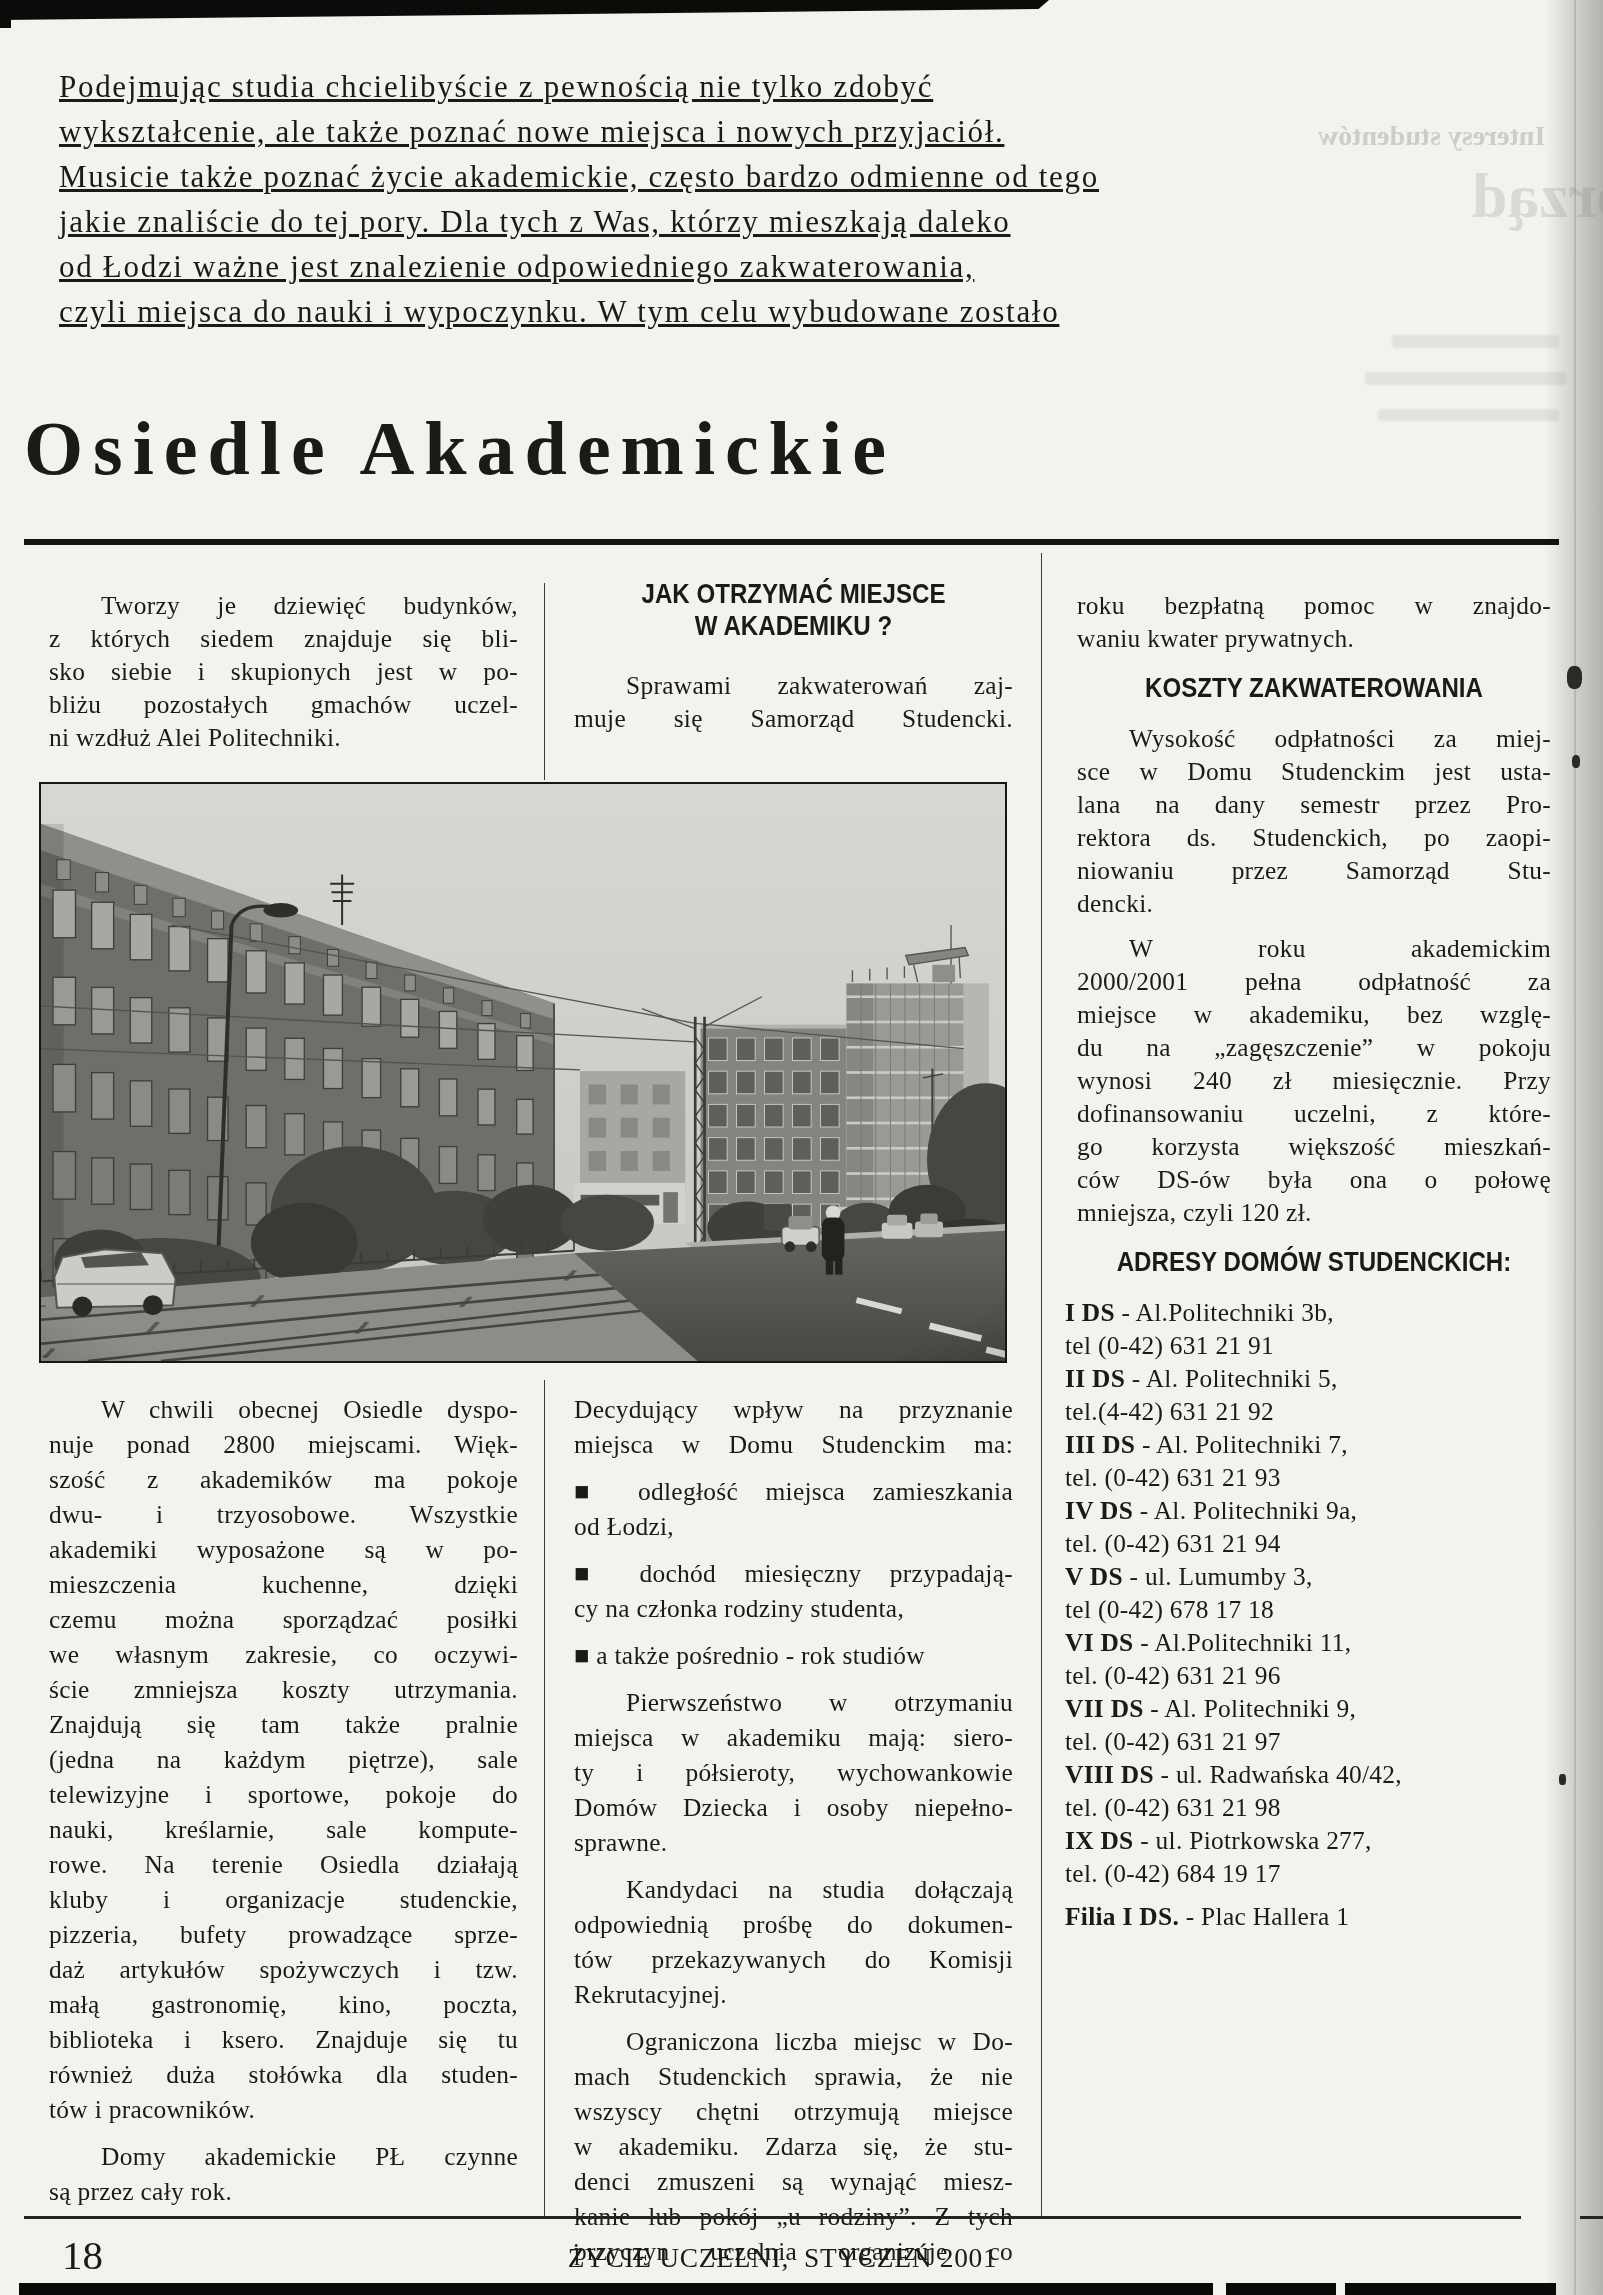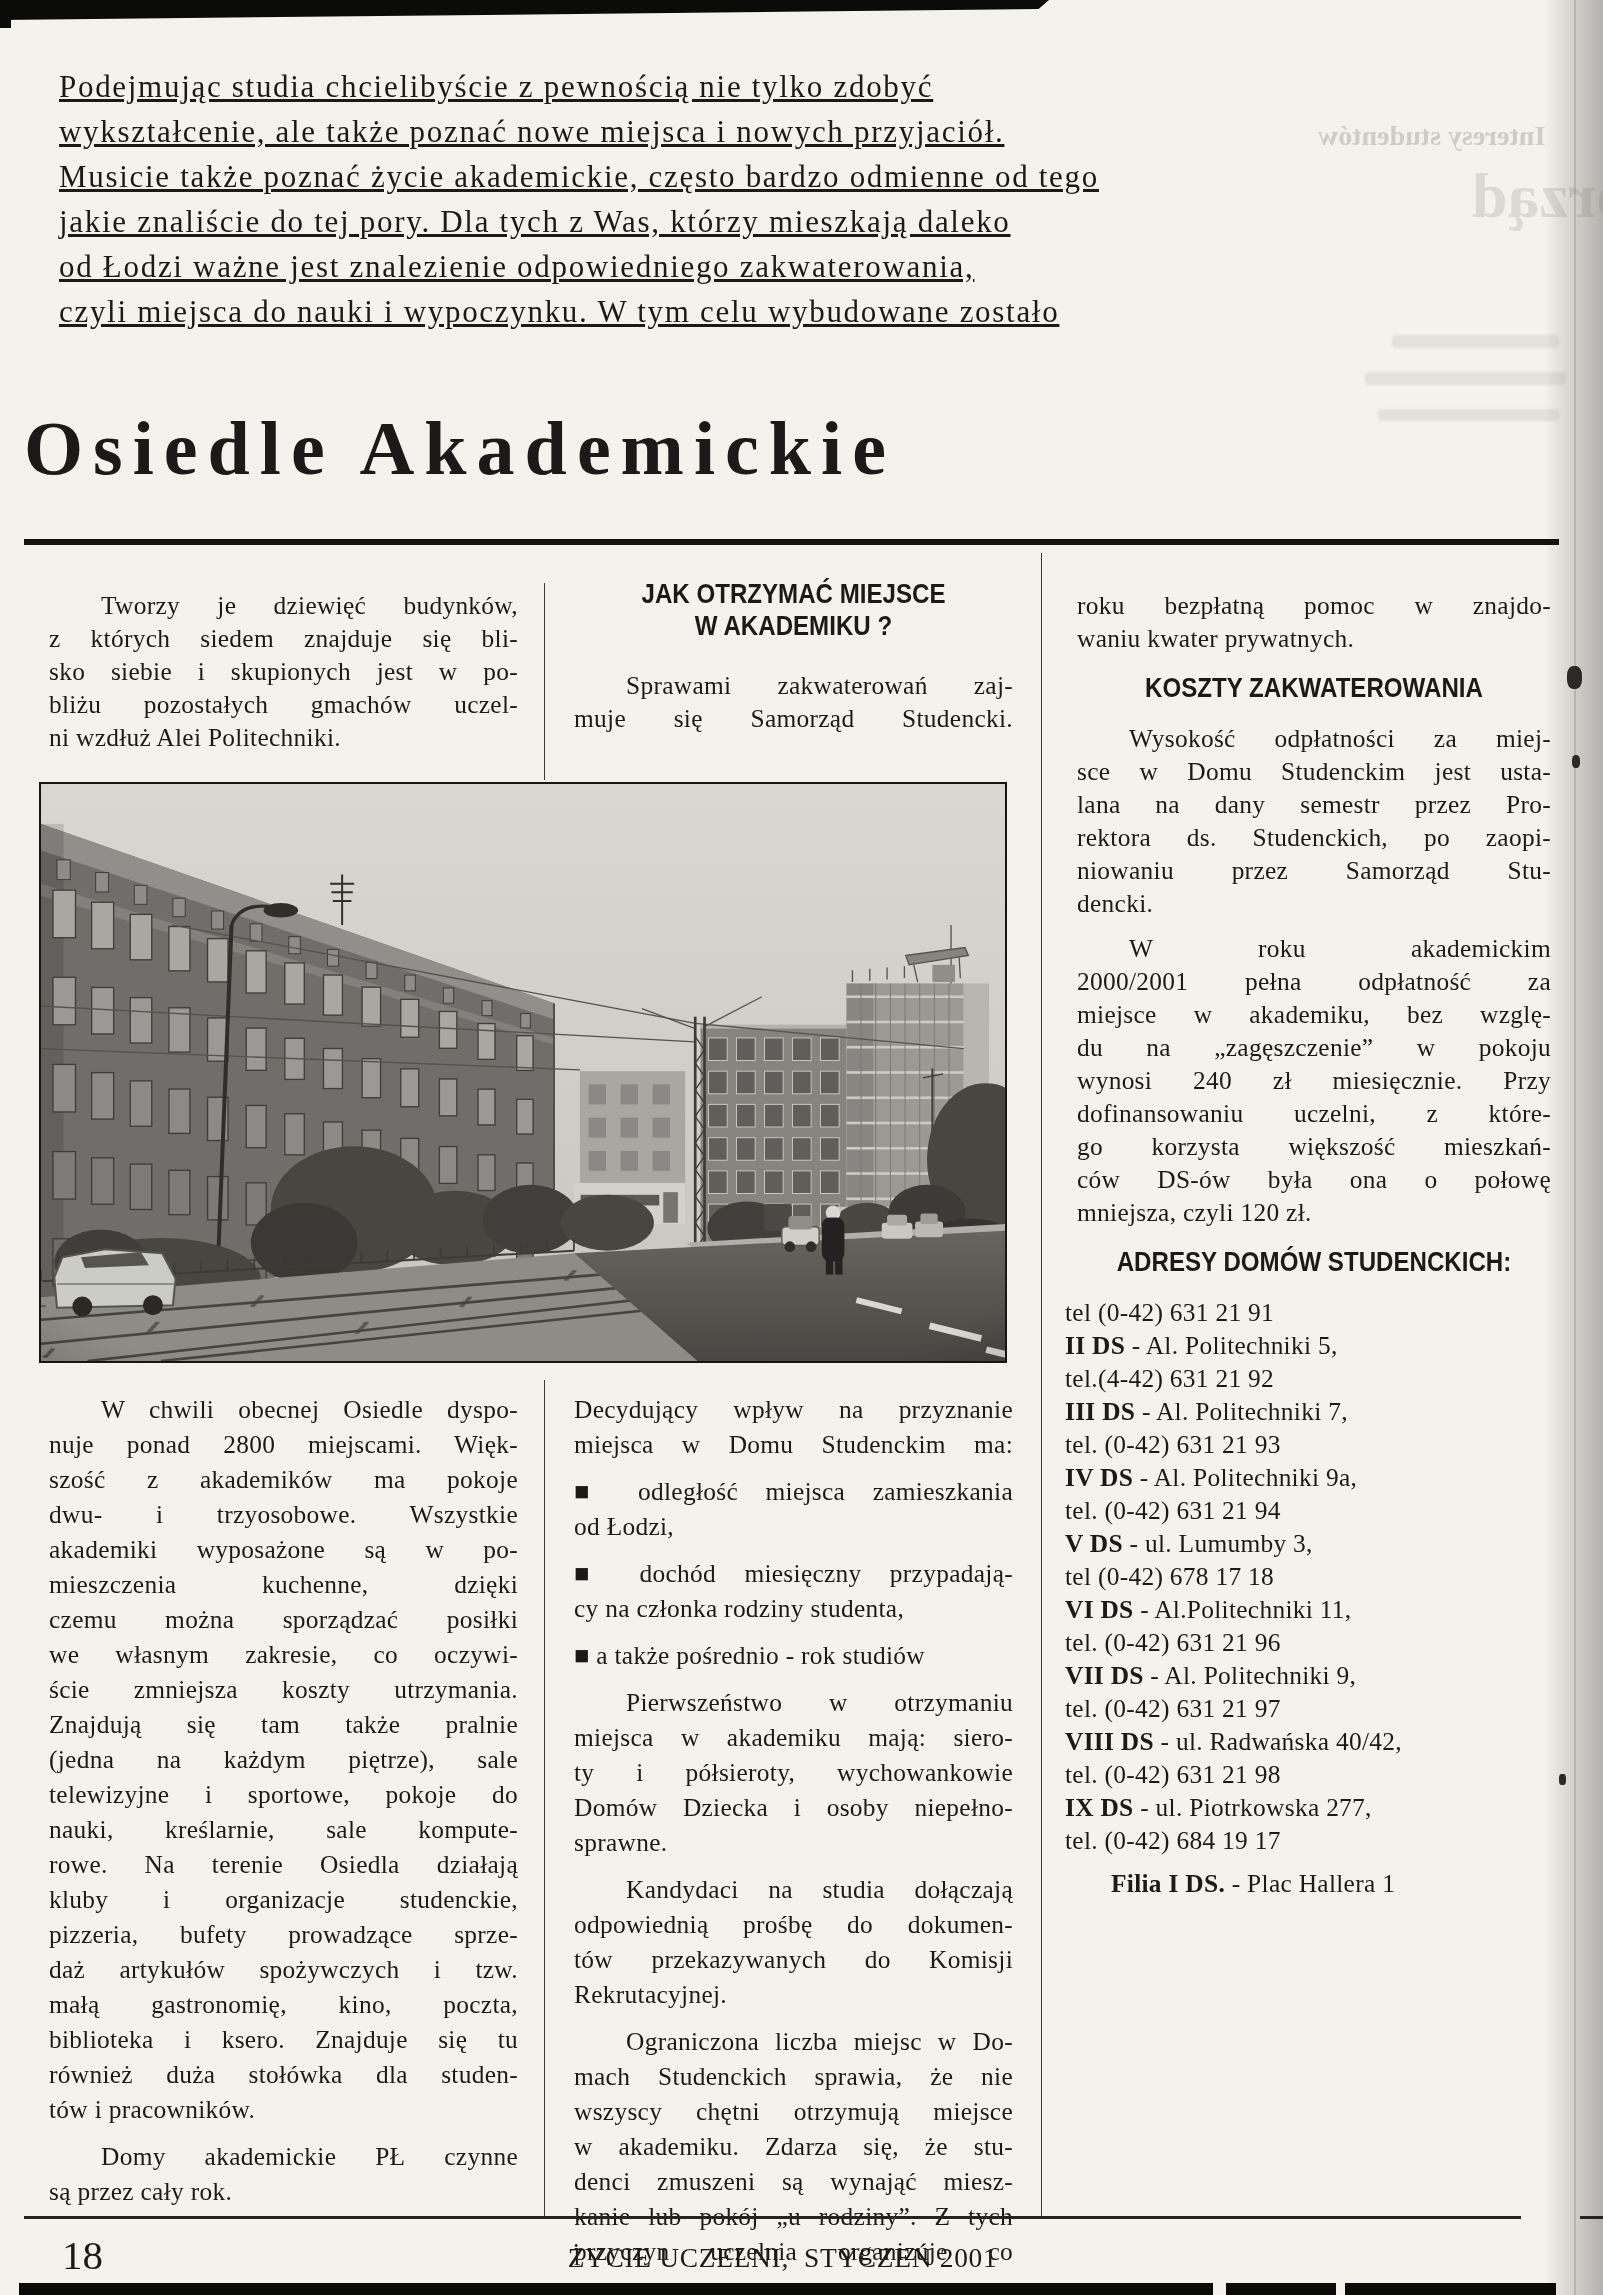--- a/index.html
+++ b/index.html
@@ -36,21 +36,21 @@
   .ll{text-align:left;}
   .ind{padding-left:52px;}
   .para{margin:12px;}
   .chead{font-family:"Liberation Sans","DejaVu Sans",sans-serif;font-weight:700;
     font-size:27.4px;line-height:32px;text-align:center;transform:scaleX(.88);
     transform-origin:50% 50%;margin:14.7px 0 16px;letter-spacing:0;}
   #col-mid-top .chead{margin:4px 0 27px;}
   #col-right .para{margin-bottom:6.7px;}
   #col-right .chead{margin:17.4px 0 17.4px;}
   .addr .bl{line-height:33px;}
-  .addr.gap{margin-top:10.7px;margin-left:46px;}
+  .addr.gap{margin-top:10.7px;}
   .vsep{position:absolute;width:1.3px;background:#3c3b39;}
   
   .photo{position:absolute;left:39px;top:782px;width:968px;height:581px;
     border:2.7px solid #161615;background:#cdccc7;}
   .photo svg{position:absolute;left:0;top:0;width:100%;height:100%;}
   
   .pageno{position:absolute;left:62px;top:2231px;font-size:41px;}
   .journal{position:absolute;left:508px;top:2243px;width:549px;text-align:center;font-size:27.4px;letter-spacing:0.7px;white-space:nowrap;}
 </style>
 </head>
@@ -195,20 +195,21 @@
         <div class="bl jl" data-name="body-line">miejsce w akademiku, bez wzglę-</div>
         <div class="bl jl" data-name="body-line">du na „zagęszczenie” w pokoju</div>
         <div class="bl jl" data-name="body-line">wynosi 240 zł miesięcznie. Przy</div>
         <div class="bl jl" data-name="body-line">dofinansowaniu uczelni, z które-</div>
         <div class="bl jl" data-name="body-line">go korzysta większość mieszkań-</div>
         <div class="bl jl" data-name="body-line">ców DS-ów była ona o połowę</div>
         <div class="bl ll" data-name="body-line">mniejsza, czyli 120 zł.</div>
       </div>
       <div class="chead" data-name="column-header">ADRESY DOMÓW STUDENCKICH:</div>
       <div class="addr" data-name="address-entry">
+        <div class="bl ll" data-name="address-line"><b>I DS</b> - Al.Politechniki 3b,</div>
         <div class="bl ll" data-name="address-phone">tel (0-42) 631 21 91</div>
       </div>
       <div class="addr" data-name="address-entry">
         <div class="bl ll" data-name="address-line"><b>II DS</b> - Al. Politechniki 5,</div>
         <div class="bl ll" data-name="address-phone">tel.(4-42) 631 21 92</div>
       </div>
       <div class="addr" data-name="address-entry">
         <div class="bl ll" data-name="address-line"><b>III DS</b> - Al. Politechniki 7,</div>
         <div class="bl ll" data-name="address-phone">tel. (0-42) 631 21 93</div>
       </div>

